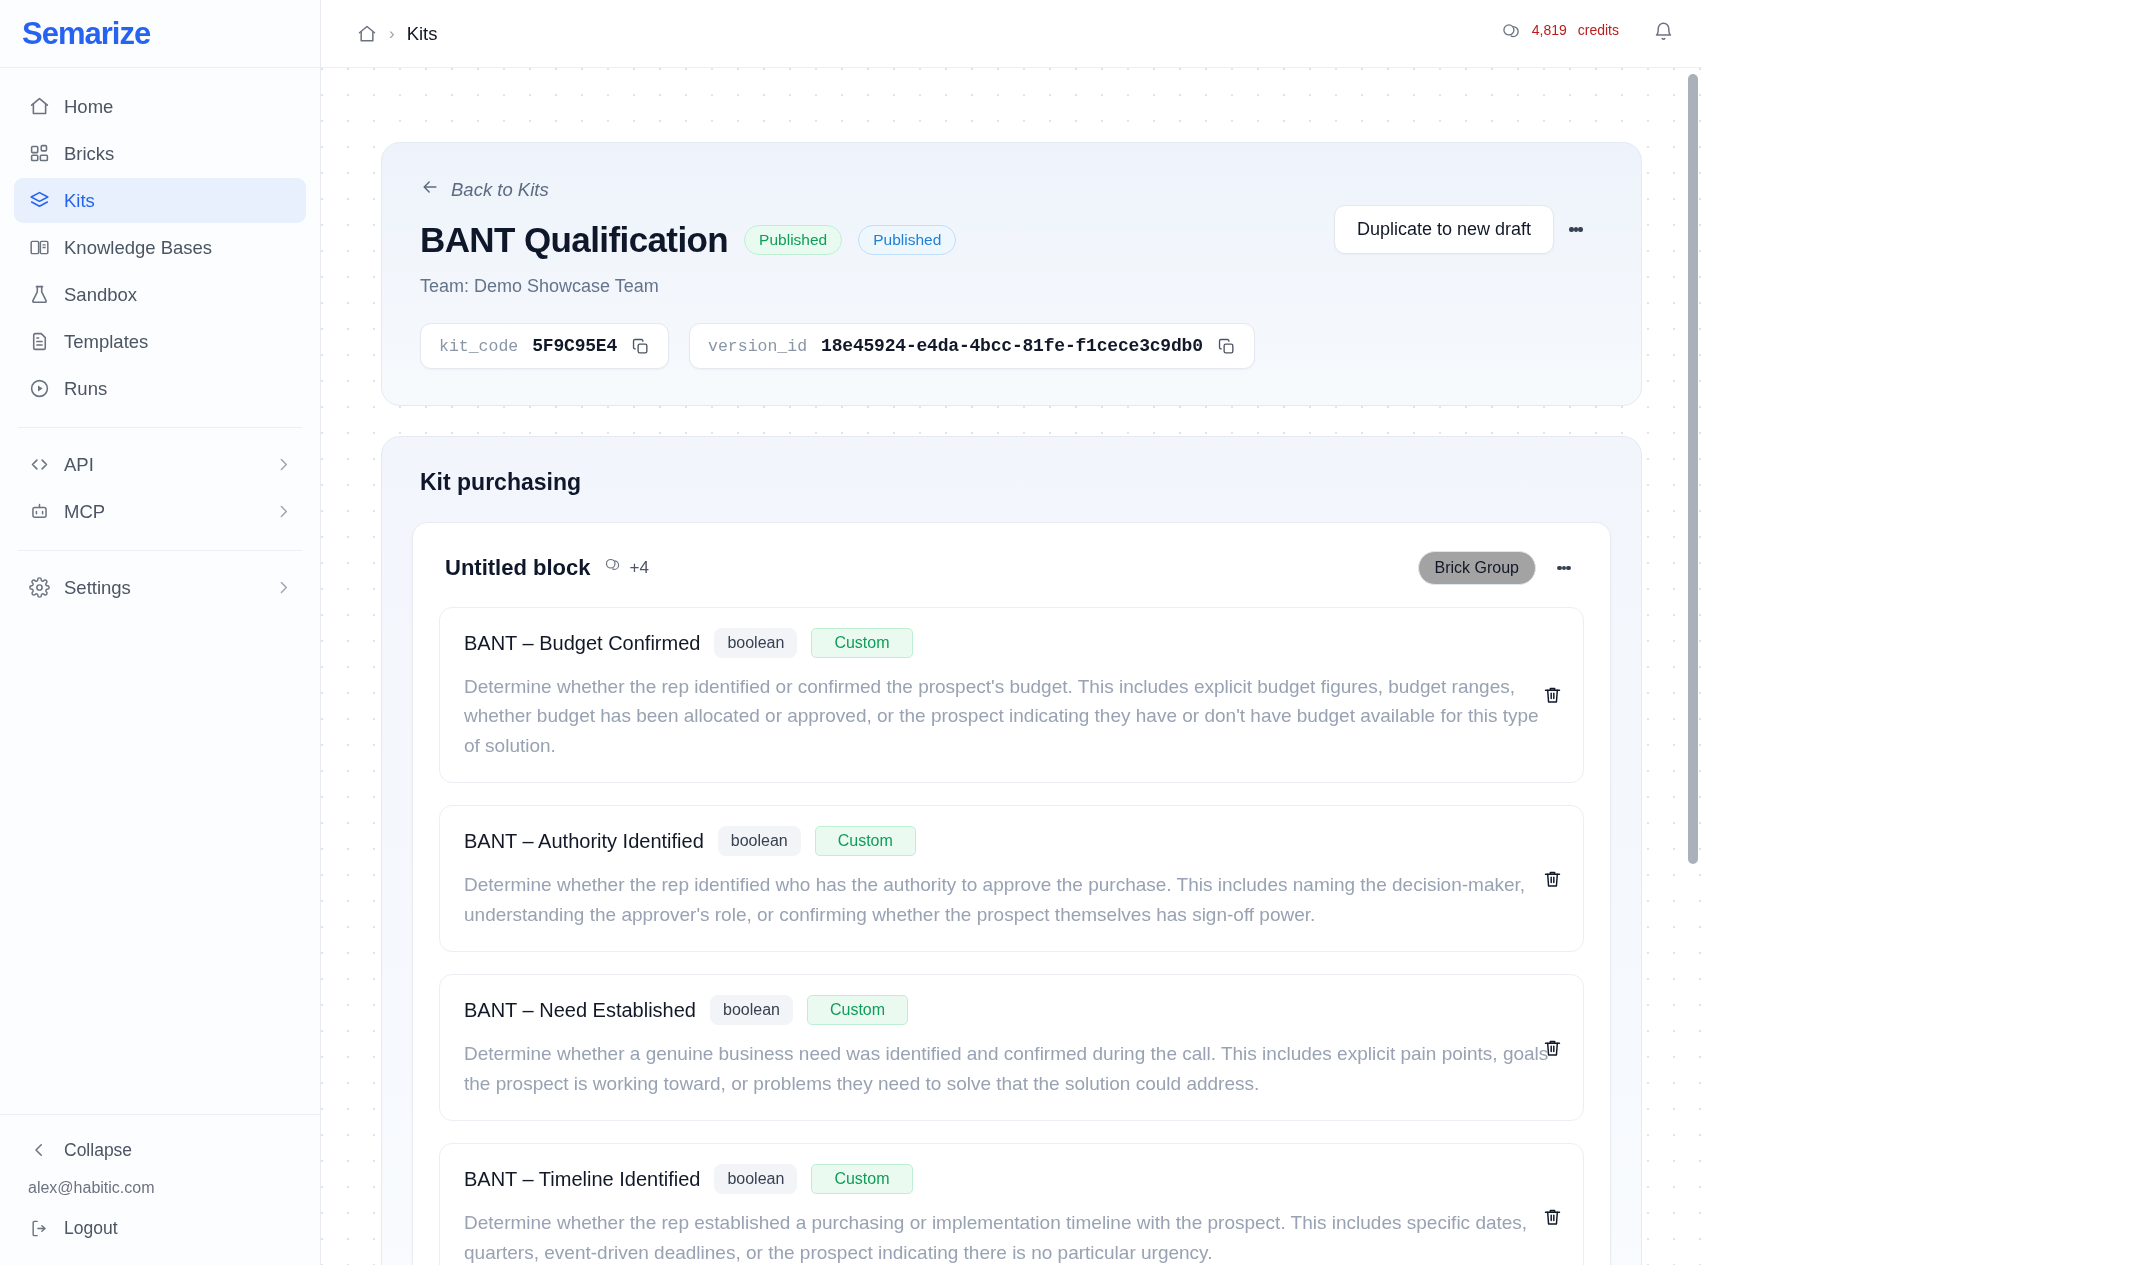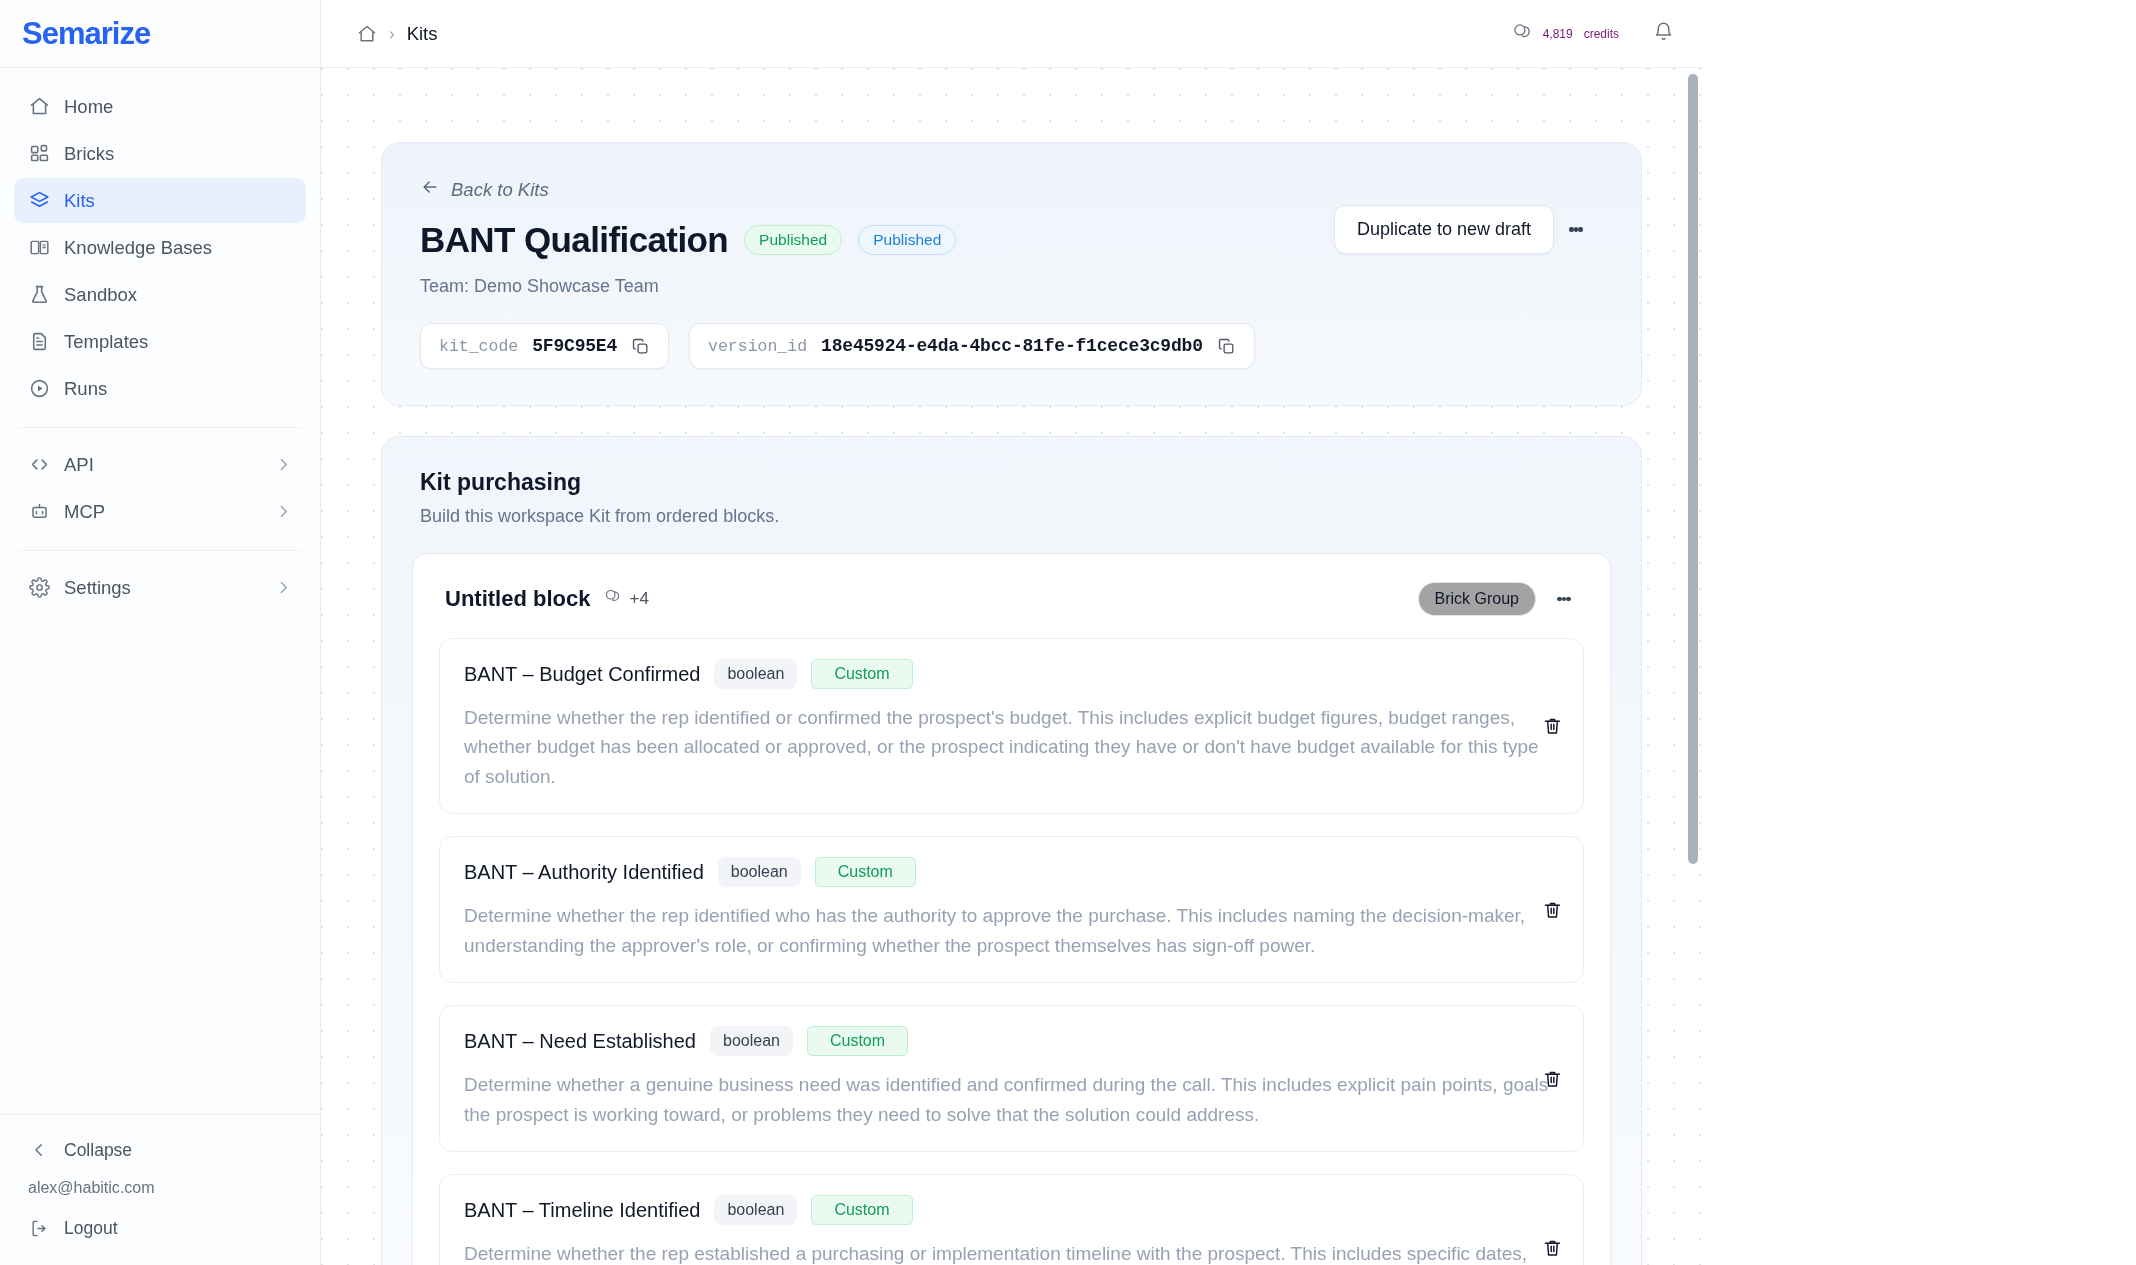--- a/index.html
+++ b/index.html
@@ -60,21 +60,21 @@
   }
   .topbar {
     height: 68px; flex: 0 0 68px; display: flex; align-items: center;
     padding: 0 28px 0 36px; border-bottom: 1px solid #eceff3;
     background: #ffffff;
   }
   .crumbs { display: flex; align-items: center; gap: 12px; font-size: 18.5px; color: #111827; }
   .crumbs .sep { color: #9ca3af; font-size: 17px; }
   .crumbs .home { display: flex; align-items: center; }
   .top-right { margin-left: auto; display: flex; align-items: center; gap: 34px; }
-  .credits { display: flex; align-items: center; gap: 11px; font-size: 12px; color: #701a75; }
+  .credits { display: flex; align-items: flex-start; gap: 11px; font-size: 14px; color: #b91c1c; }
 
   .scrollarea {
     flex: 1; overflow: hidden; position: relative;
     background:
       radial-gradient(circle at 1px 1px, #dde4ee 1.1px, transparent 1.2px);
     background-size: 26px 26px;
     background-color: #ffffff;
     padding: 0 24px;
   }
   .scrollbar {
@@ -399,21 +399,20 @@
           <div class="kebab">
               <i></i>
               <i></i>
               <i></i>
             </div>
         </div>
       </div>
 
       <div class="comp">
         <div class="comp-title">Kit purchasing</div>
-        <div class="comp-sub">Build this workspace Kit from ordered blocks.</div>
 
         <div class="block">
           <div class="block-head">
             <span class="block-name">Untitled block</span>
             <span class="plus-count">
               <span><svg width="17" height="17" viewBox="0 0 24 24" fill="none" stroke="#6b7280" stroke-width="1.7">
                     <circle cx="9.5" cy="9.5" r="6"></circle>
                     <path d="M14.6 5.5a6 6 0 0 1 0 12 6 6 0 0 1-3-.8"></path>
                   </svg></span>
               <span>+4</span>

